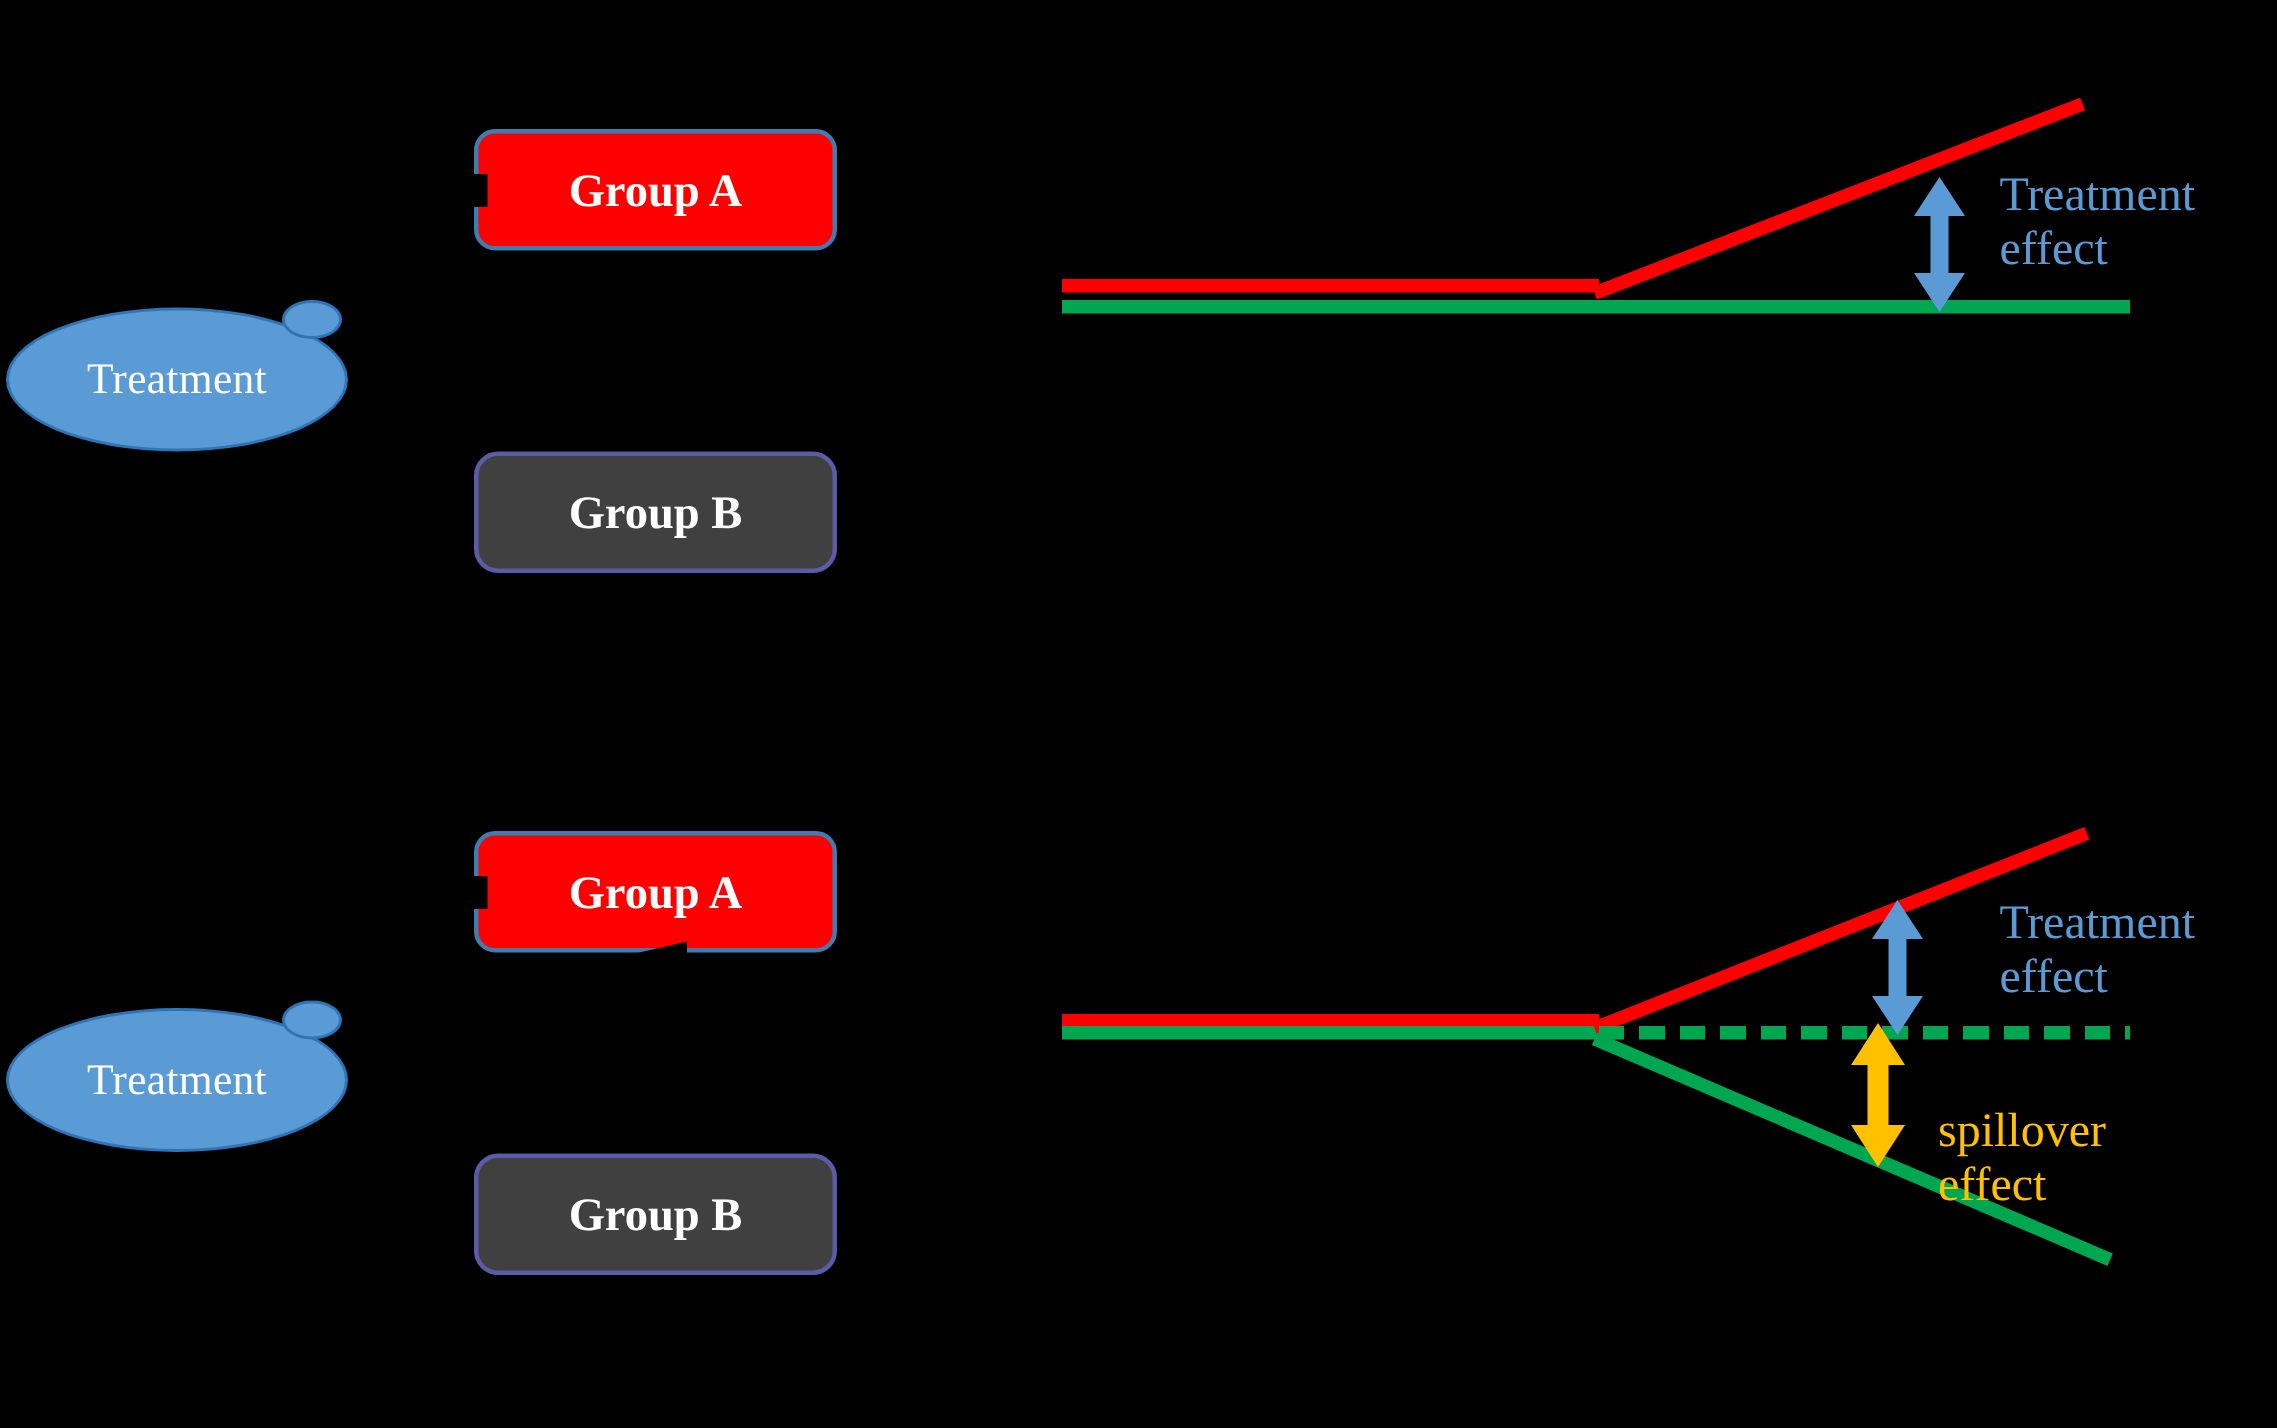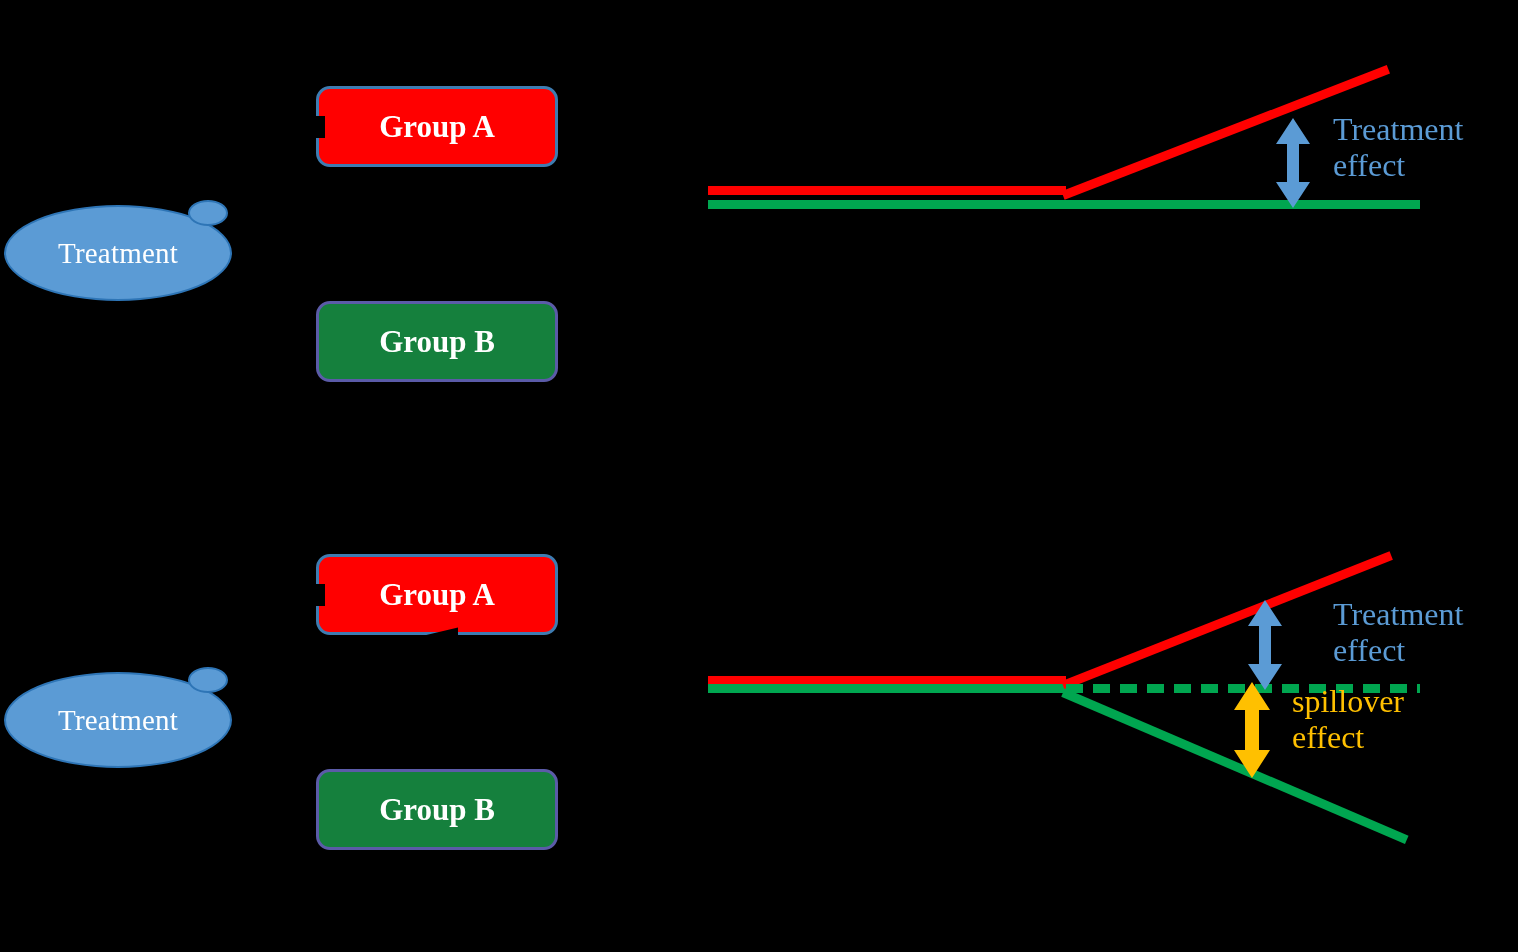--- a/index.html
+++ b/index.html
@@ -49,21 +49,21 @@
   .group-box {
     position: absolute;
     border-radius: 14px;
     box-sizing: border-box;
     border: 3px solid #4472A8;
     display: flex;
     align-items: center;
     justify-content: center;
   }
   .group-box.red   { background: #FF0000; border-color: #3E7CB1; }
-  .group-box.green { background: #15803d; border-color: #5B5BA8; }
+  .group-box.green { background: #404040; border-color: #5B5BA8; border-radius: 16px; }
   .group-box .box-label {
     color: #FFFFFF;
     font-size: 31px;
     line-height: 1;
     white-space: nowrap;
     font-weight: bold;
   }
 
   
   .notch {
@@ -169,16 +169,16 @@
     <polygon points="21,0 38,26 27,26 27,64 38,64 21,90 4,64 15,64 15,26 4,26" fill="#5B9BD5"></polygon>
   </svg>
 
   <div class="annot blue" style="left:1333px; top:597px; width:180px;">Treatment
 effect</div>
 
   <svg class="dbl-arrow" style="left:1230px; top:682px;" width="44" height="96" viewBox="0 0 44 96">
     <polygon points="22,0 40,28 29,28 29,68 40,68 22,96 4,68 15,68 15,28 4,28" fill="#FFC000"></polygon>
   </svg>
 
-  <div class="annot gold" style="left:1292px; top:684px; width:180px;">spillover
+  <div class="annot gold" style="left:1292px; top:736px; width:180px;">spillover
 effect</div>
 
 </div>
 
 </body></html>

